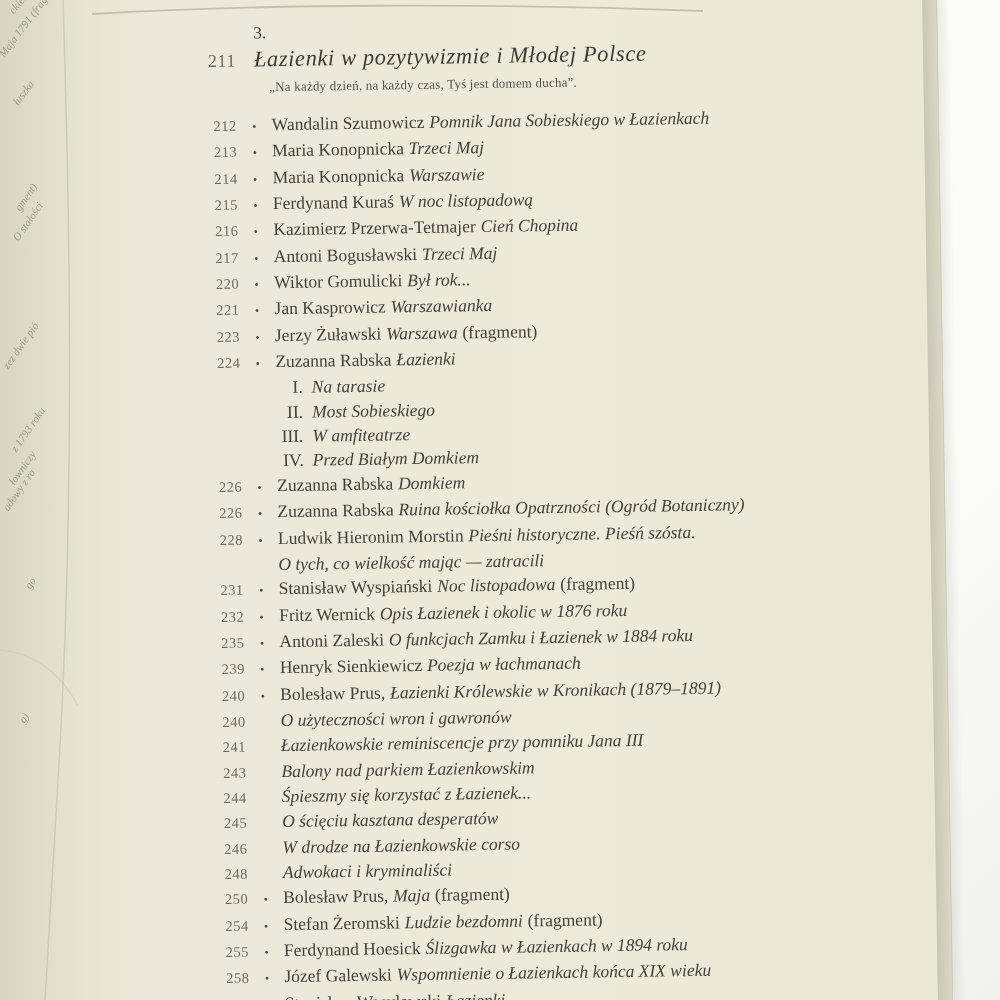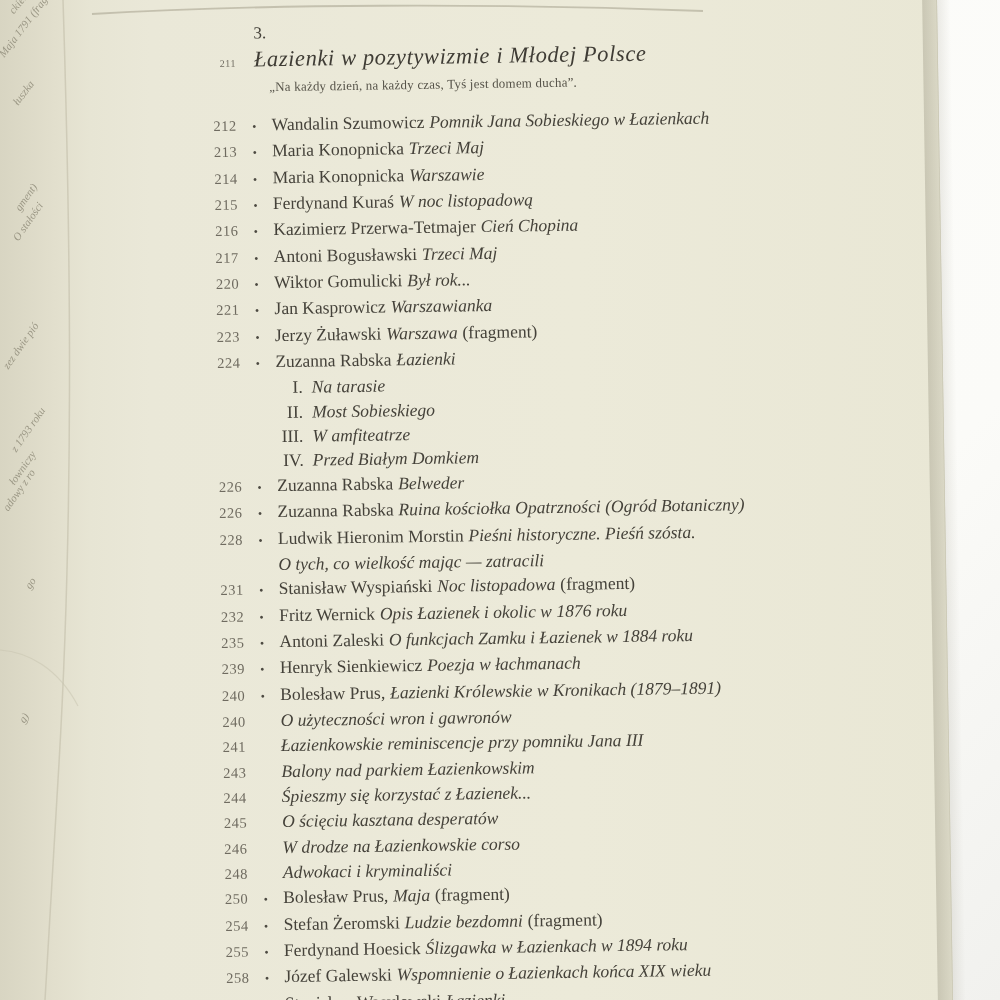--- a/index.html
+++ b/index.html
@@ -29,21 +29,21 @@
   }
   
   .lines{position:absolute;left:0;top:0;pointer-events:none;}
   
   .content{
     position:absolute;left:204px;top:20px;width:714px;
     color:#45423a;transform:rotate(-0.85deg);transform-origin:40% 100%;
   }
   .chapter-number{font-size:17px;margin-left:64px;line-height:20px;}
   .title-row{display:flex;align-items:baseline;margin-top:3px;}
-  .chapter-page{width:46px;flex:0 0 auto;text-align:right;font-size:10px;color:#6f6b60;letter-spacing:.5px;}
+  .chapter-page{width:46px;flex:0 0 auto;text-align:right;font-size:18px;color:#6f6b60;letter-spacing:.5px;}
   .chapter-title{margin-left:18px;font-size:22.5px;font-style:italic;letter-spacing:.6px;color:#3f3c35;}
   .epigraph{margin-left:79px;margin-top:7px;font-size:13px;color:#565349;letter-spacing:.2px;}
   .rows{margin-top:17px;}
   .row{display:flex;align-items:baseline;line-height:24.35px;font-size:17.5px;}
   .col-num{width:46px;flex:0 0 auto;text-align:right;font-size:14.5px;color:#6f6b60;letter-spacing:.5px;}
   .col-bullet{width:35px;flex:0 0 auto;text-align:center;font-size:12px;color:#4c4941;}
   .col-text{flex:1;}
   .numeral{display:inline-block;width:27px;text-align:right;margin-right:9px;}
   .it{font-style:italic;}
   .author{margin-right:.28em;}
@@ -150,21 +150,21 @@
             <span class="col-text"><span class="numeral">III.</span><span class="it">W amfiteatrze</span></span>
           </div>
           <div class="row">
             <span class="col-num"></span>
             <span class="col-bullet"></span>
             <span class="col-text"><span class="numeral">IV.</span><span class="it">Przed Białym Domkiem</span></span>
           </div>
           <div class="row">
             <span class="col-num">226</span>
             <span class="col-bullet">•</span>
-            <span class="col-text"><span class="author">Zuzanna Rabska</span><span class="it">Belweder</span></span>
+            <span class="col-text"><span class="author">Zuzanna Rabska</span><span class="it">Domkiem</span></span>
           </div>
           <div class="row">
             <span class="col-num">226</span>
             <span class="col-bullet">•</span>
             <span class="col-text"><span class="author">Zuzanna Rabska</span><span class="it">Ruina kościołka Opatrzności (Ogród Botaniczny)</span></span>
           </div>
           <div class="row">
             <span class="col-num">228</span>
             <span class="col-bullet">•</span>
             <span class="col-text"><span class="author">Ludwik Hieronim Morstin</span><span class="it">Pieśni historyczne. Pieśń szósta.</span></span>

